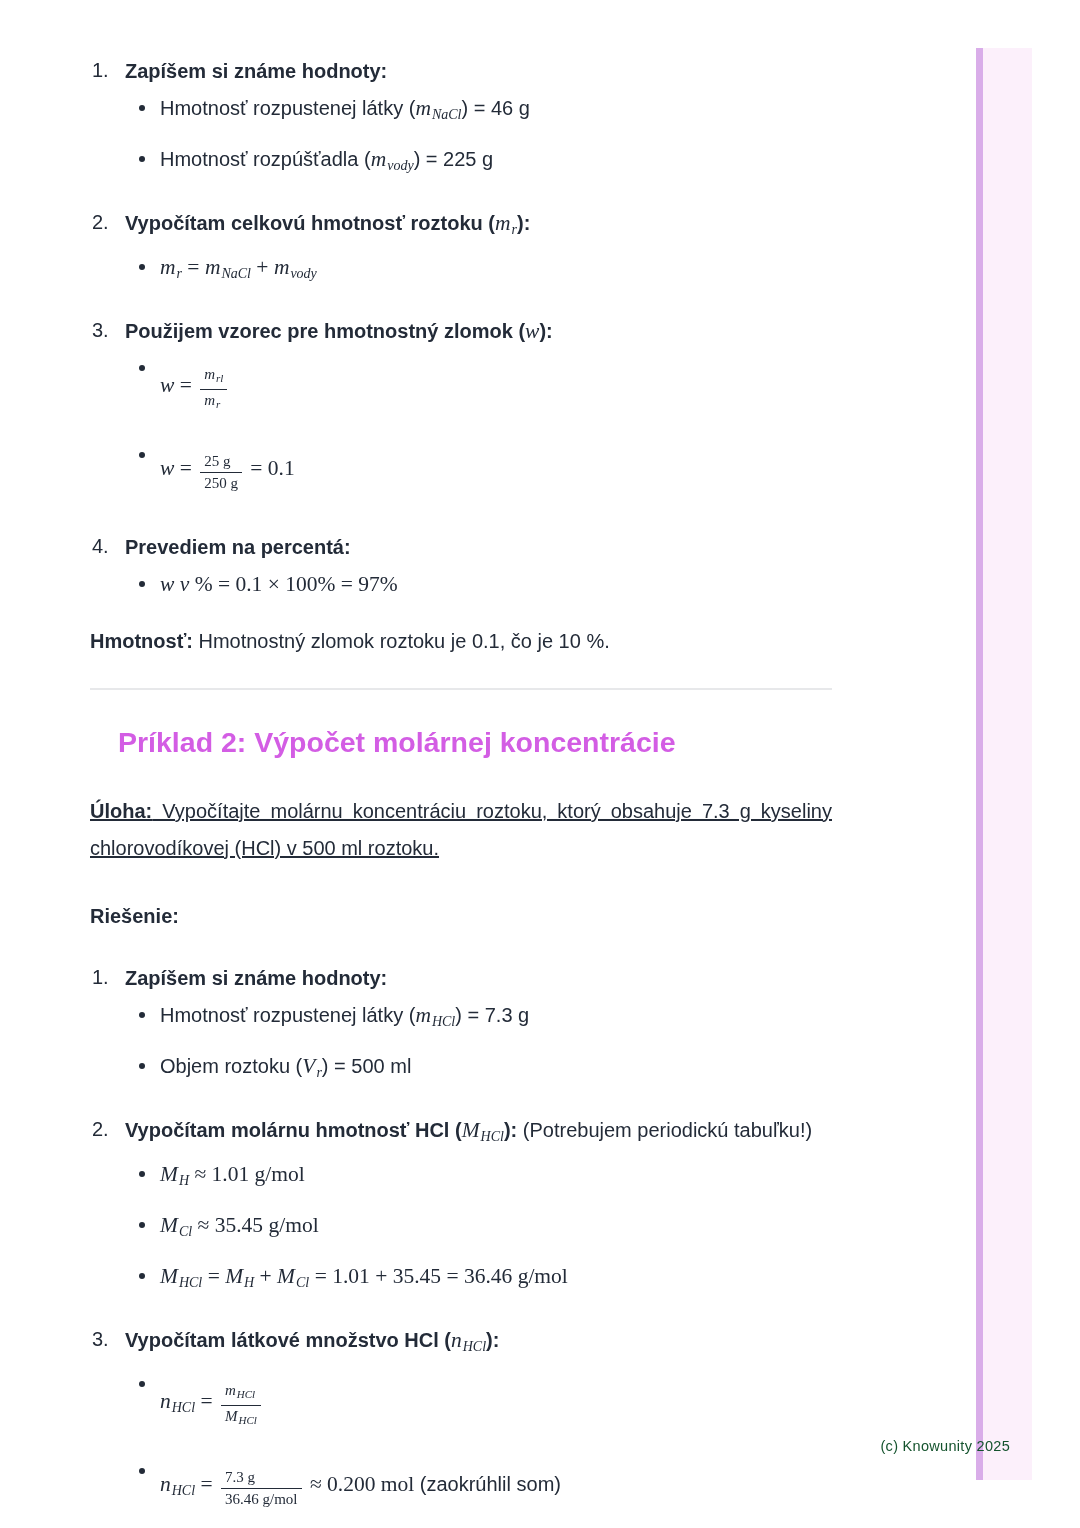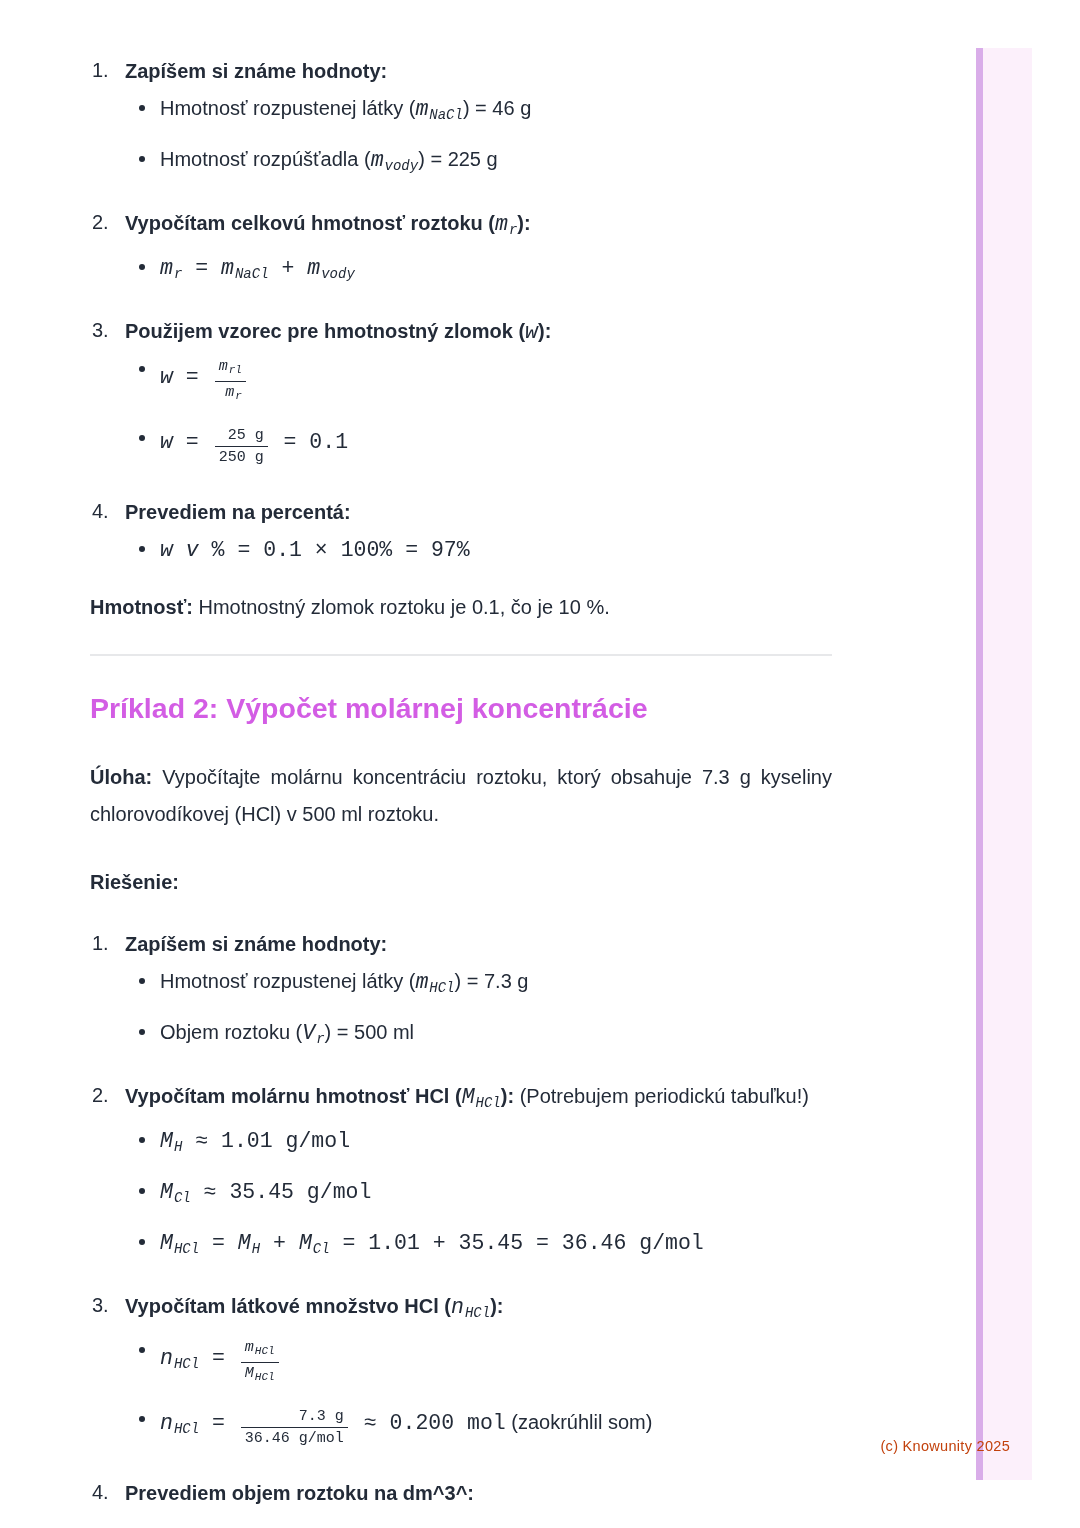--- a/index.html
+++ b/index.html
@@ -15,40 +15,40 @@
   .oli{display:flex;margin-bottom:12px;}
   .oli-num{flex:none;width:33px;font-size:20px;line-height:29px;padding-left:2px;}
   .oli-body{flex:1;min-width:0;}
   .oli-heading{font-size:20px;line-height:30px;margin-bottom:8px;}
   .seg-b{font-weight:700;}
   .bullet{display:flex;margin-bottom:16px;font-size:20px;line-height:28px;padding-left:14px;}
   .bullet-dot{flex:none;width:6px;height:6px;border-radius:50%;background:#232b38;margin:11px 15px 0 0;}
   .bullet-text{flex:1;min-width:0;}
 
   .para{font-size:20px;line-height:30px;margin:0 0 32px;}
-  .para.justify{text-align:justify;line-height:37px;margin-bottom:34px;}
+  .para.justify{text-align:justify;line-height:37px;margin-bottom:34px;text-decoration:underline;}
   .h2{font-size:28.5px;font-weight:700;margin:0 0 33px;line-height:36px;}
   .divider{border:0;border-top:2px solid #e7e8ea;margin:0 0 34px;width:100%;}
 
   
-  .seg-m{font-family:Liberation Mono, monospace;font-size:21.5px;}
+  .seg-m{font-family:Liberation Serif, serif;font-size:21.5px;}
   .mi{font-style:italic;}
   .mr{font-style:normal;}
   .msub{font-size:14px;vertical-align:-4px;padding-left:1px;}
   .msub.mi{font-style:italic;}
-  .frac{display:inline-block;text-align:right;vertical-align:-13px;margin:3px 3px;line-height:1;}
+  .frac{display:inline-block;text-align:left;vertical-align:-13px;margin:12px 3px;line-height:1;}
   .frac-num{display:block;font-size:15px;line-height:17px;padding:0 4px 2px;}
   .frac-den{display:block;font-size:15px;line-height:17px;border-top:1.4px solid #232b38;padding:2px 4px 0;}
   .frac .msub{font-size:11px;vertical-align:-3px;}
 </style>
 </head>
 <body style="color: rgb(35, 43, 56);">
 
 <div class="accent-bar" style="background: rgb(252, 240, 251); border-left: 7px solid rgb(217, 173, 233);"></div>
-<div class="watermark" style="color: #c2410c;">(c) Knowunity 2025</div>
+<div class="watermark" style="color: #14532d;">(c) Knowunity 2025</div>
 <main class="content">
     <div class="oli">
       <span class="oli-num">1.</span>
       <div class="oli-body">
         <div class="oli-heading"><span class="seg-b">Zapíšem si známe hodnoty:</span></div>
         <div class="bullets">
           <div class="bullet">
             <span class="bullet-dot"></span>
             <div class="bullet-text"><span class="seg-t">Hmotnosť rozpustenej látky (</span><span class="seg-m"><span class="mi">m</span><span class="msub mi">NaCl</span></span><span class="seg-t">) = 46 g</span></div>
           </div>
@@ -94,21 +94,21 @@
         <div class="bullets">
           <div class="bullet">
             <span class="bullet-dot"></span>
             <div class="bullet-text"><span class="seg-m"><span class="mi">w</span><span class="mr"> </span><span class="mi">v</span><span class="mr"> % = 0.1 × 100% = 97%</span></span></div>
           </div>
         </div>
       </div>
     </div>
     <p class="para"><span class="seg-b">Hmotnosť:</span><span class="seg-t"> Hmotnostný zlomok roztoku je 0.1, čo je 10 %.</span></p>
     <hr class="divider">
-    <h2 class="h2" style="color: rgb(211, 93, 228);">Príklad 2: Výpočet molárnej koncentrácie</h2>
+    <h2 class="h2" style="color: rgb(211, 93, 228); margin-left: 28px;">Príklad 2: Výpočet molárnej koncentrácie</h2>
     <p class="para justify"><span class="seg-b">Úloha:</span><span class="seg-t"> Vypočítajte molárnu koncentráciu roztoku, ktorý obsahuje 7.3 g kyseliny chlorovodíkovej (HCl) v 500 ml roztoku.</span></p>
     <p class="para"><span class="seg-b">Riešenie:</span></p>
     <div class="oli">
       <span class="oli-num">1.</span>
       <div class="oli-body">
         <div class="oli-heading"><span class="seg-b">Zapíšem si známe hodnoty:</span></div>
         <div class="bullets">
           <div class="bullet">
             <span class="bullet-dot"></span>
             <div class="bullet-text"><span class="seg-t">Hmotnosť rozpustenej látky (</span><span class="seg-m"><span class="mi">m</span><span class="msub mi">HCl</span></span><span class="seg-t">) = 7.3 g</span></div>

